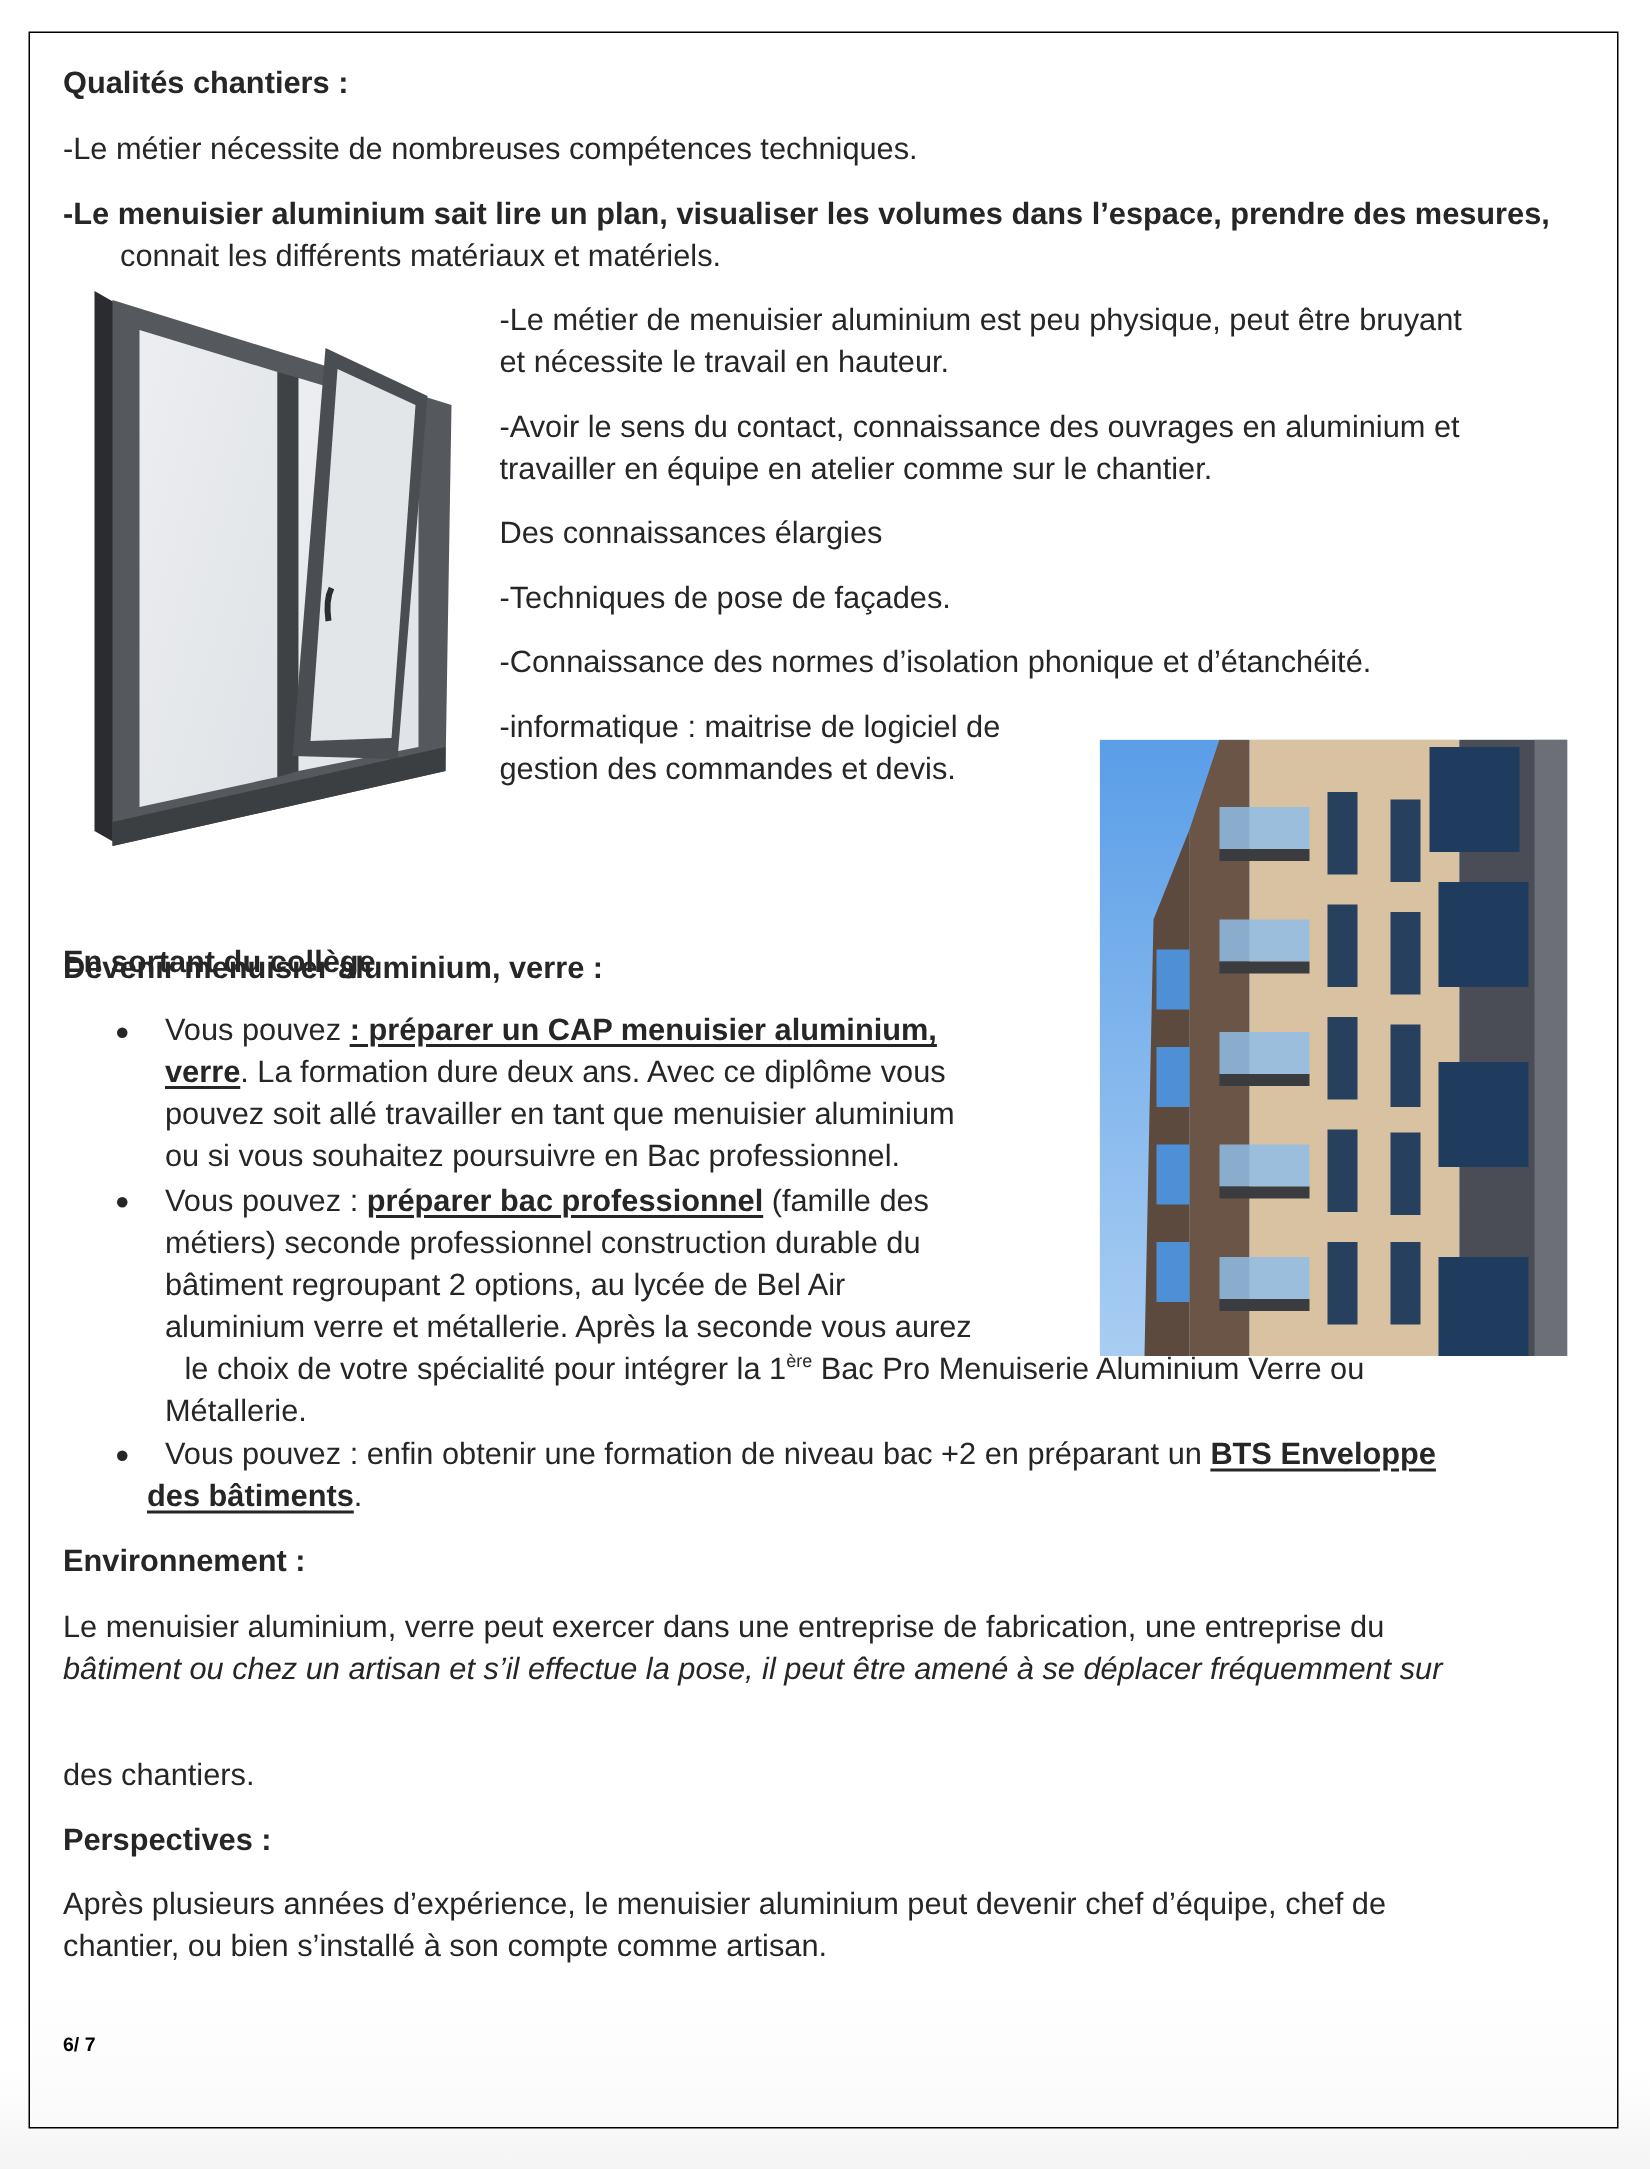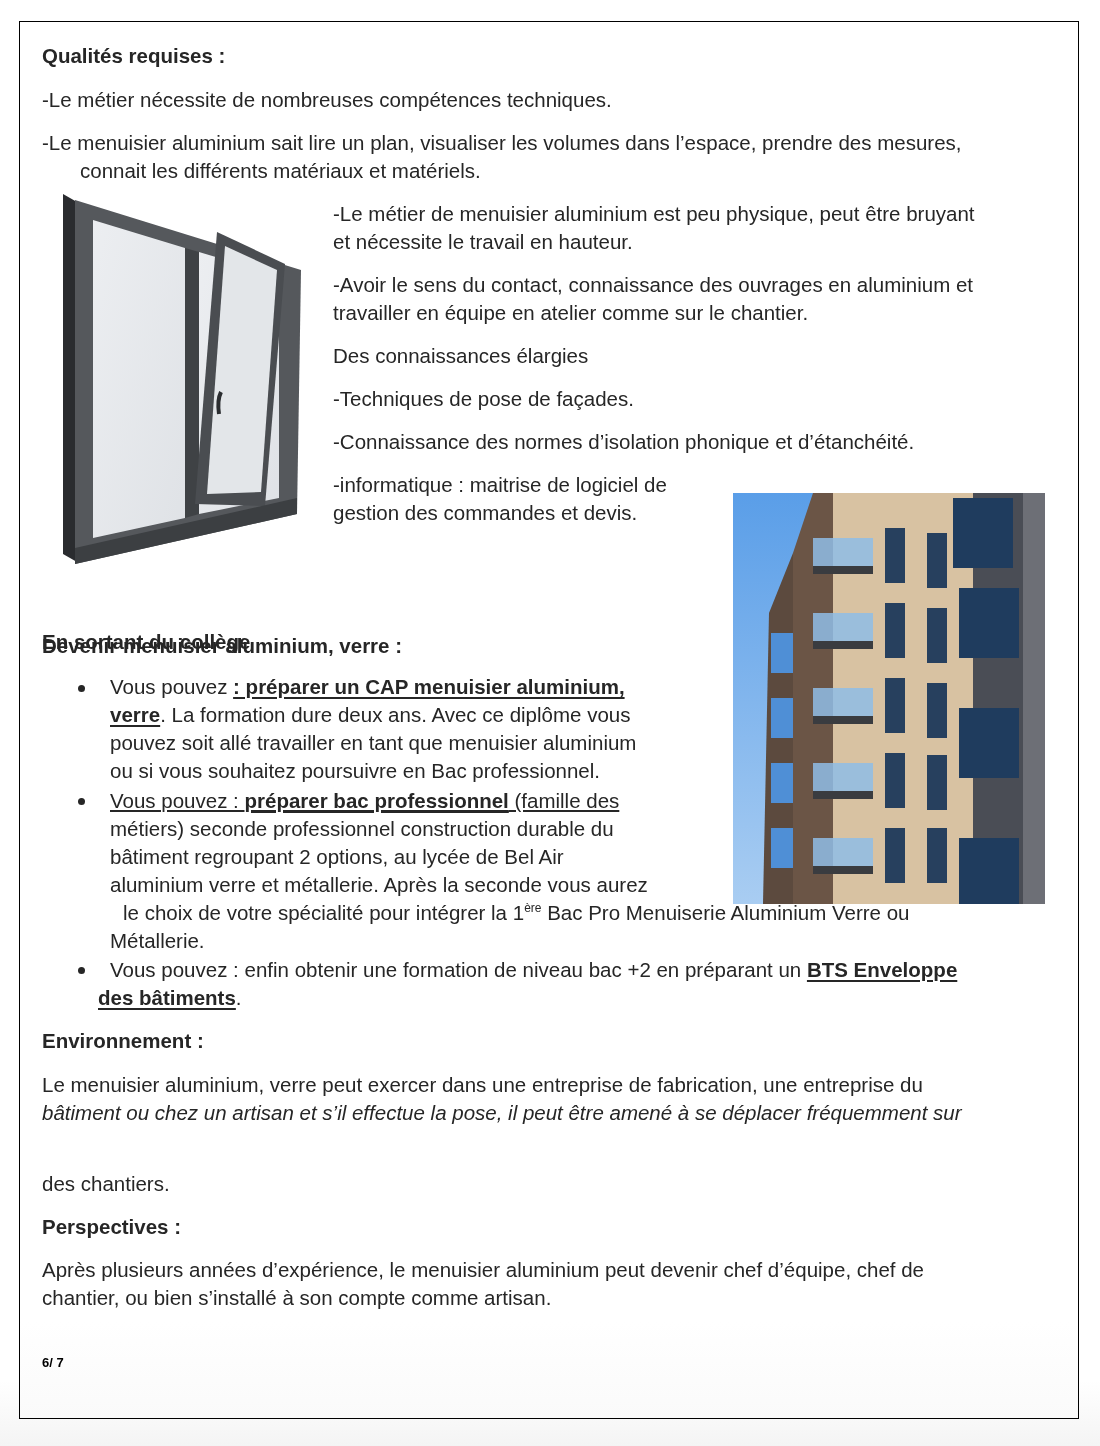--- a/index.html
+++ b/index.html
@@ -24,23 +24,23 @@
   }
   .img-window { position: absolute; left: 57px; top: 192px; width: 250px; height: 372px; }
   .img-building { position: absolute; left: 733px; top: 493px; width: 312px; height: 411px; overflow: hidden; }
   .pagenum { position: absolute; left: 42px; top: 1355px; font-size: 13px; font-weight: bold; color: #000; }
 </style>
 </head>
 <body>
 
 <div class="page"></div>
 
-<div class="t b" style="left:42px;top:42px;">Qualités requises :</div>
+<div class="t b" style="left:42px;top:42px;">Qualités chantiers :</div>
 <div class="t" style="left:42px;top:86px;">-Le métier nécessite de nombreuses compétences techniques.</div>
-<div class="t" style="left:42px;top:129px;">-Le menuisier aluminium sait lire un plan, visualiser les volumes dans l’espace, prendre des mesures,</div>
+<div class="t" style="left:42px;top:129px;font-weight:bold;">-Le menuisier aluminium sait lire un plan, visualiser les volumes dans l’espace, prendre des mesures,</div>
 <div class="t" style="left:52px;top:157px;margin-left:28px;">connait les différents matériaux et matériels.</div>
 
 <div class="img-window">
   <svg width="250" height="372" viewBox="0 0 250 372">
     <defs>
       <linearGradient id="glass" x1="0" y1="0" x2="1" y2="1">
         <stop offset="0" stop-color="#eceef1"></stop>
         <stop offset="1" stop-color="#dfe2e6"></stop>
       </linearGradient>
     </defs>
@@ -138,21 +138,21 @@
 <div class="t" style="left:110px;top:673px;">
   <span>Vous pouvez </span><span class="u">: préparer un CAP menuisier aluminium,</span>
 </div>
 <div class="t" style="left:110px;top:701px;">
   <span class="u">verre</span><span>. La formation dure deux ans. Avec ce diplôme vous</span>
 </div>
 <div class="t" style="left:110px;top:729px;">pouvez soit allé travailler en tant que menuisier aluminium</div>
 <div class="t" style="left:110px;top:757px;">ou si vous souhaitez poursuivre en Bac professionnel.</div>
 
 <div class="bullet" style="left:78px;top:798px;"></div>
-<div class="t" style="left:110px;top:787px;text-decoration:underline;">
+<div class="t" style="left:110px;top:787px;">
   <span>Vous pouvez : </span><span class="u">préparer bac professionnel</span><span> (famille des</span>
 </div>
 <div class="t" style="left:110px;top:815px;">métiers) seconde professionnel construction durable du</div>
 <div class="t" style="left:110px;top:843px;">bâtiment regroupant 2 options, au lycée de Bel Air</div>
 <div class="t" style="left:110px;top:871px;">aluminium verre et métallerie. Après la seconde vous aurez</div>
 <div class="t" style="left:123px;top:899px;">
   <span>le choix de votre spécialité pour intégrer la 1</span><sup>ère</sup><span> Bac Pro Menuiserie Aluminium Verre ou</span>
 </div>
 <div class="t" style="left:110px;top:927px;">Métallerie.</div>
 

